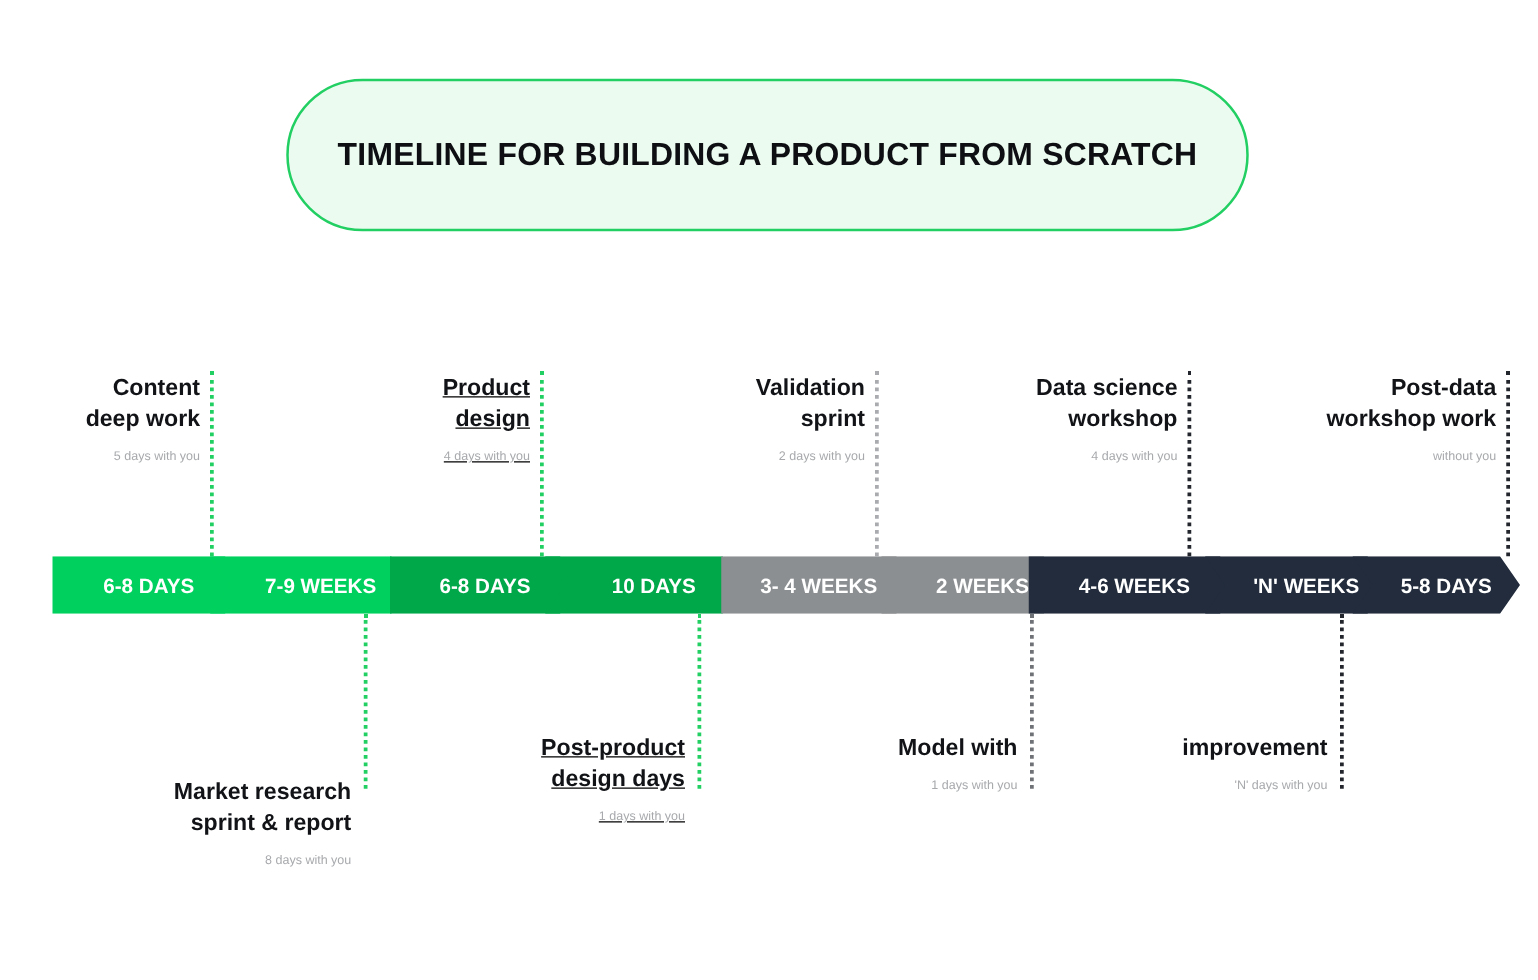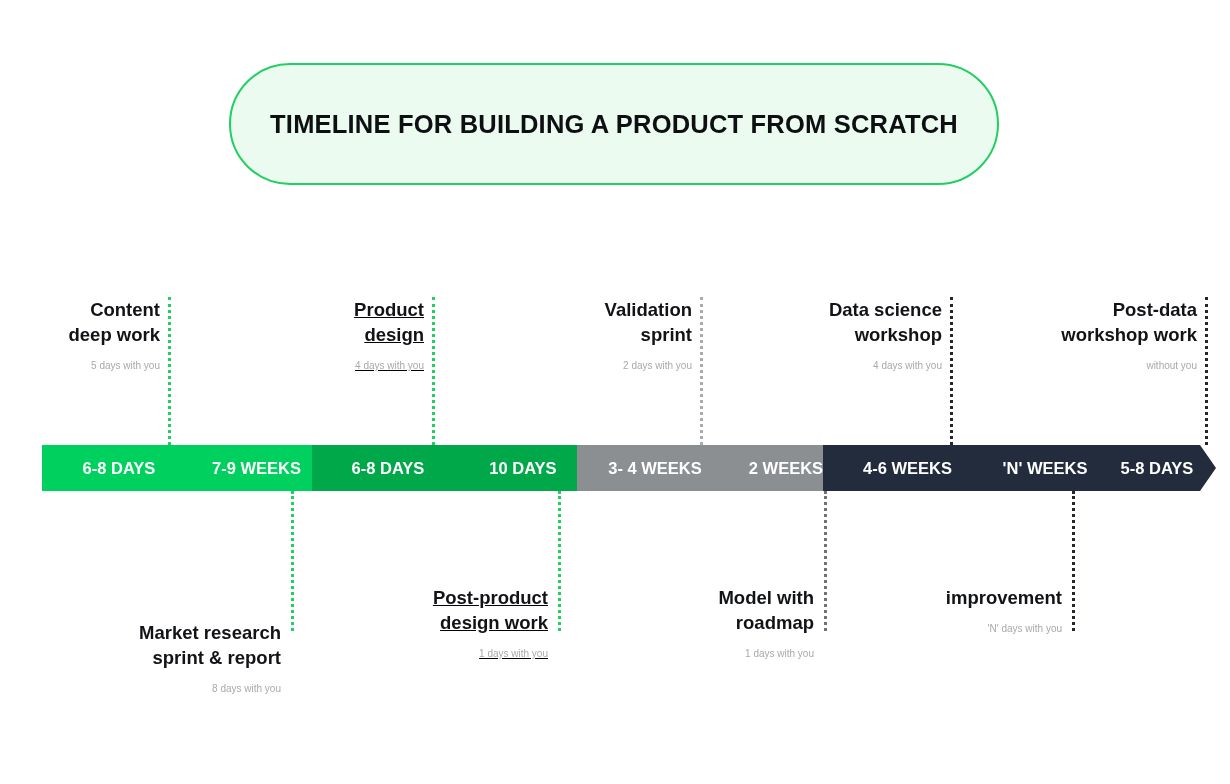--- a/index.html
+++ b/index.html
@@ -129,26 +129,25 @@
     </div>
 
   <div id="bottom-labels">
       <div class="lbl right" style="left: 0px; top: 585px; width: 281px; margin-top: 35px;">
         <div class="title">Market research</div>
         <div class="title">sprint &amp; report</div>
         <div class="sub">8 days with you</div>
       </div>
       <div class="lbl right" style="left: 0px; top: 585px; width: 548px; text-decoration: underline;">
         <div class="title">Post-product</div>
-        <div class="title">design work</div>
+        <div class="title">design days</div>
         <div class="sub">1 days with you</div>
       </div>
       <div class="lbl right" style="left: 0px; top: 585px; width: 814px;">
         <div class="title">Model with</div>
-        <div class="title">roadmap</div>
         <div class="sub">1 days with you</div>
       </div>
       <div class="lbl right" style="left: 0px; top: 585px; width: 1062px;">
         <div class="title">improvement</div>
         <div class="sub">'N' days with you</div>
       </div>
     </div>
 
 </div>
 

